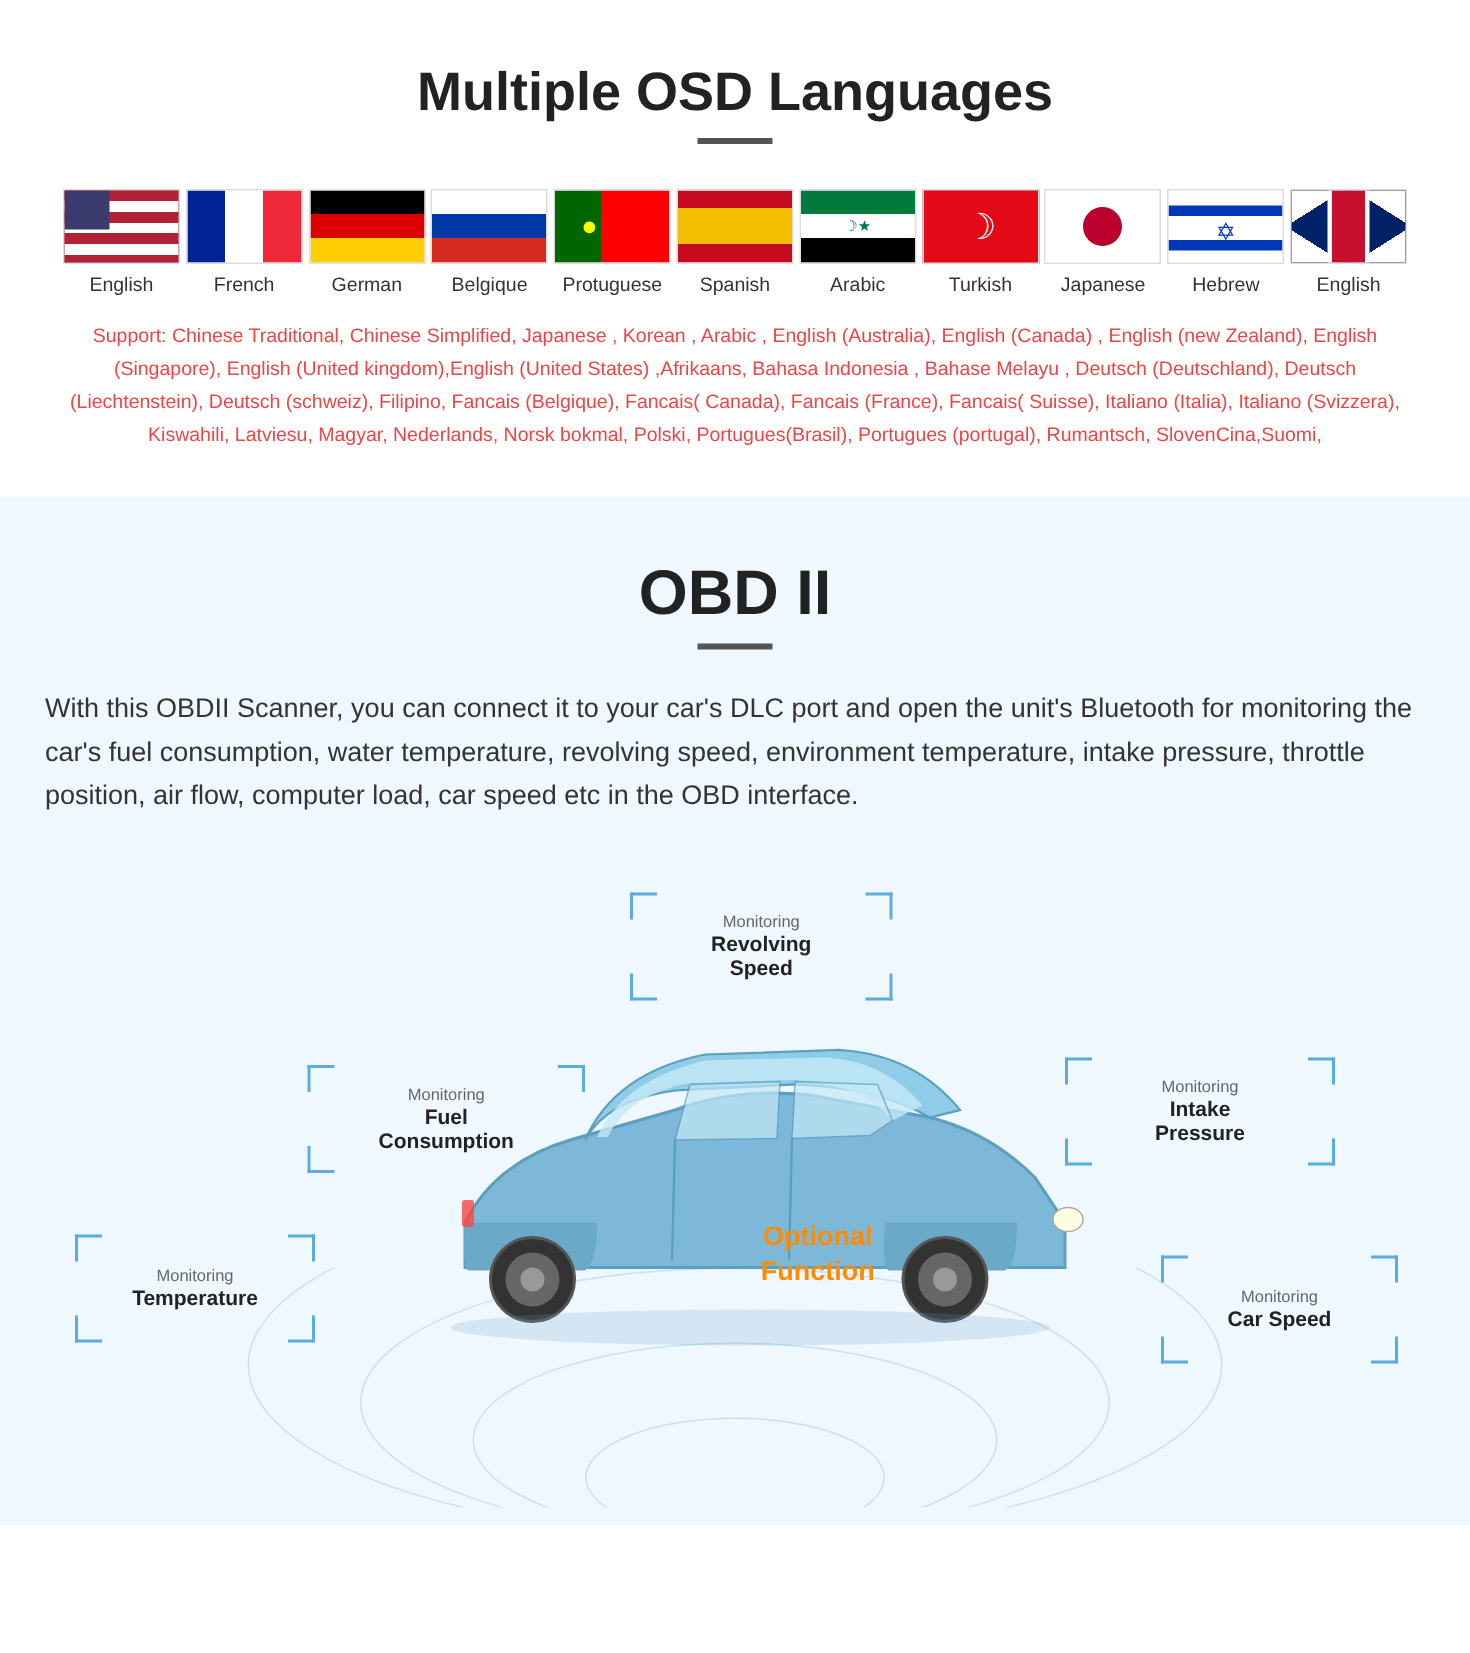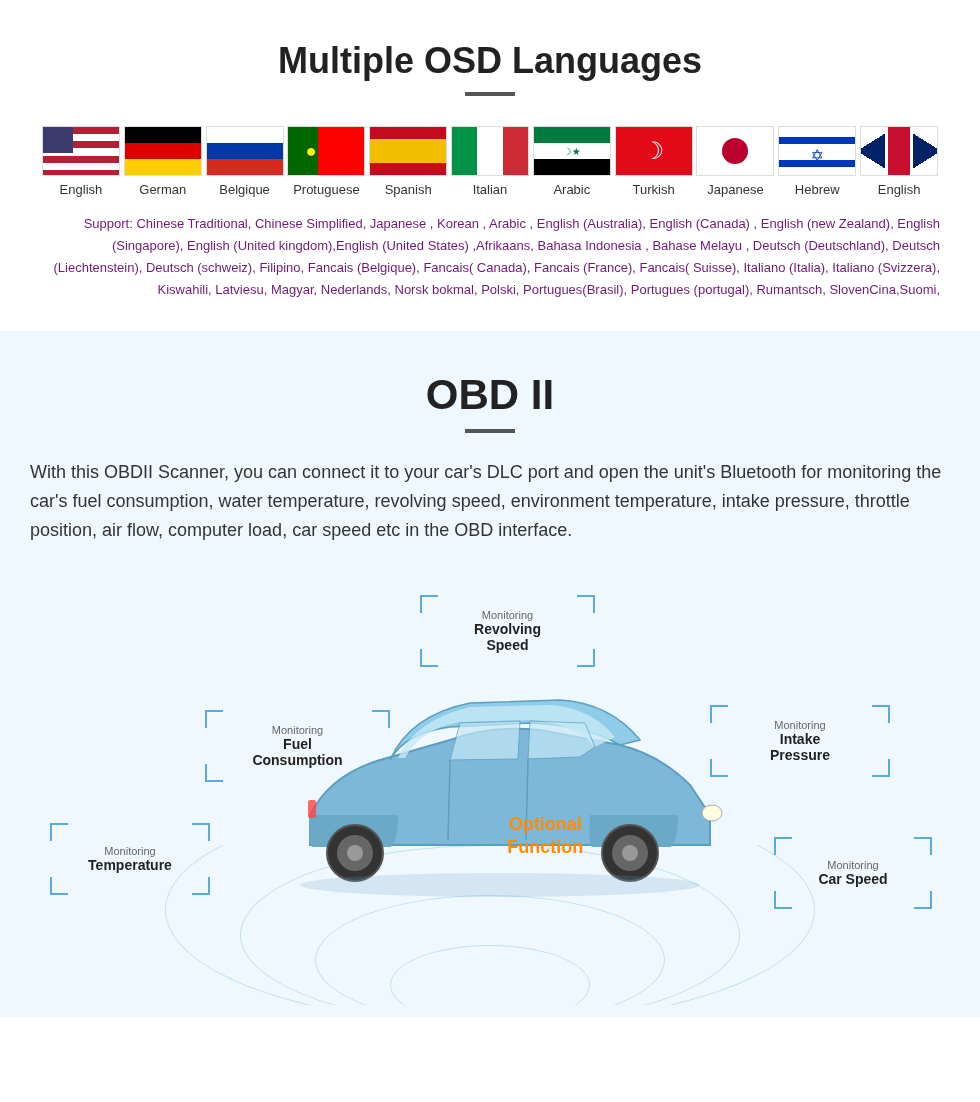--- a/index.html
+++ b/index.html
@@ -188,23 +188,23 @@
       position: absolute;
       top: 0; left: 50%; right: 0; bottom: 0;
       width: 30%; height: 100%;
       left: 35%;
       background: #c8102e;
       box-shadow: 0 0 0 3px #fff;
     }
 
     .support-text {
       font-size: 13px;
-      color: #701a75;
+      color: #ef4444;
       line-height: 1.7;
-      text-align: right;
+      text-align: center;
       margin-top: 10px;
     }
 
     
     .section-obd {
       background: #f0f8ff;
       padding: 40px 30px 12px;
     }
     .obd-title {
       text-align: center;
@@ -313,38 +313,38 @@
   <h1 class="section-title">Multiple OSD Languages</h1>
   <div class="title-underline"></div>
 
   <div class="flags-row">
 
     <div class="flag-item">
       <div class="flag-img flag-us"></div>
       <span class="flag-label">English</span>
     </div>
     <div class="flag-item">
+      <div class="flag-img flag-fr"></div>
+      <span class="flag-label">French</span>
+    </div>
+    <div class="flag-item">
       <div class="flag-img flag-de"></div>
       <span class="flag-label">German</span>
     </div>
     <div class="flag-item">
       <div class="flag-img flag-ru"></div>
       <span class="flag-label">Belgique</span>
     </div>
     <div class="flag-item">
       <div class="flag-img flag-pt"></div>
       <span class="flag-label">Protuguese</span>
     </div>
     <div class="flag-item">
       <div class="flag-img flag-es"></div>
       <span class="flag-label">Spanish</span>
-    </div>
-    <div class="flag-item">
-      <div class="flag-img flag-it"></div>
-      <span class="flag-label">Italian</span>
     </div>
     <div class="flag-item">
       <div class="flag-img flag-ar"></div>
       <span class="flag-label">Arabic</span>
     </div>
     <div class="flag-item">
       <div class="flag-img flag-tr"></div>
       <span class="flag-label">Turkish</span>
     </div>
     <div class="flag-item">

